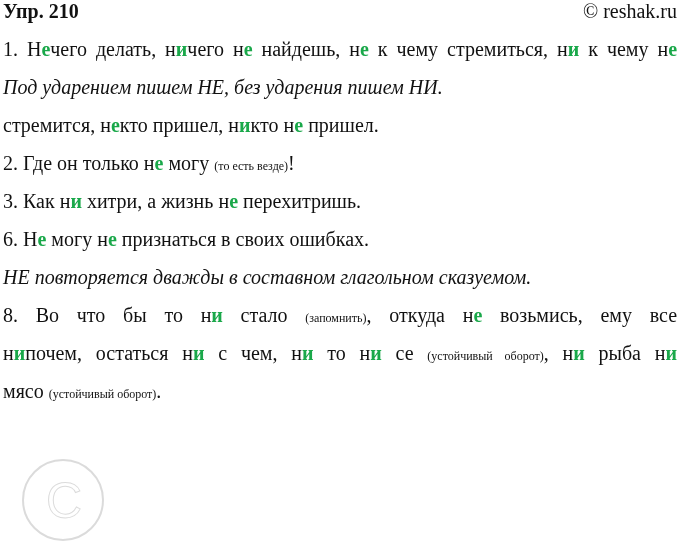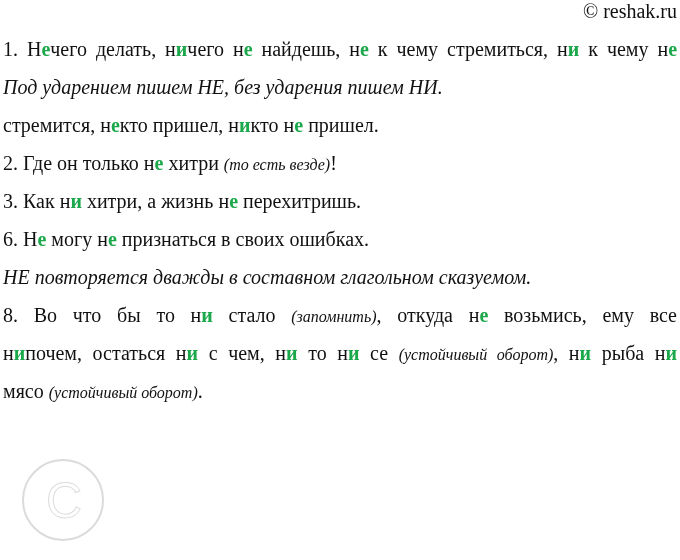--- a/index.html
+++ b/index.html
@@ -6,35 +6,36 @@
   body { width:680px; height:560px; overflow:hidden; position:relative;
          font-family:"Liberation Serif", serif; color:#111; }
   .hdr { position:absolute; top:0; left:0; width:680px; height:26px; font-size:20px; }
   .hdr .title { position:absolute; left:3px; top:0; font-weight:bold; }
   .hdr .copy { position:absolute; right:3px; top:0; }
   .content { position:absolute; top:30px; left:3px; width:674px; }
   .ln { height:38px; line-height:38px; font-size:20px; white-space:nowrap; }
   .ln.just { text-align:justify; text-align-last:justify; }
   .ln.it { font-style:italic; }
   .g { color:#1aa84a; font-weight:bold; }
-  .note { font-style:italic; font-size:16px; }
+  .note { font-size:12px; }
   .wm { position:absolute; left:8px; top:440px; width:110px; height:120px; pointer-events:none; opacity:0.35; }
 </style>
 </head>
 <body>
 
 <div class="hdr">
+  <span class="title">Упр. 210</span>
   <span class="copy">© reshak.ru</span>
 </div>
 
 <div class="content" id="content">
     <div class="ln just"><span>1. Н</span><span class="g">е</span><span>чего делать, н</span><span class="g">и</span><span>чего н</span><span class="g">е</span><span> найдешь, н</span><span class="g">е</span><span> к чему стремиться, н</span><span class="g">и</span><span> к чему н</span><span class="g">е</span></div>
     <div class="ln it"><span>Под ударением пишем НЕ, без ударения пишем НИ.</span></div>
     <div class="ln "><span>стремится, н</span><span class="g">е</span><span>кто пришел, н</span><span class="g">и</span><span>кто н</span><span class="g">е</span><span> пришел.</span></div>
-    <div class="ln "><span>2. Где он только н</span><span class="g">е</span><span> хитри </span><span class="note">(то есть везде)</span><span>!</span></div>
+    <div class="ln "><span>2. Где он только н</span><span class="g">е</span><span> могу </span><span class="note">(то есть везде)</span><span>!</span></div>
     <div class="ln "><span>3. Как н</span><span class="g">и</span><span> хитри, а жизнь н</span><span class="g">е</span><span> перехитришь.</span></div>
     <div class="ln "><span>6. Н</span><span class="g">е</span><span> могу н</span><span class="g">е</span><span> признаться в своих ошибках.</span></div>
     <div class="ln it"><span>НЕ повторяется дважды в составном глагольном сказуемом.</span></div>
     <div class="ln just"><span>8. Во что бы то н</span><span class="g">и</span><span> стало </span><span class="note">(запомнить)</span><span>, откуда н</span><span class="g">е</span><span> возьмись, ему все</span></div>
     <div class="ln just"><span>н</span><span class="g">и</span><span>почем, остаться н</span><span class="g">и</span><span> с чем, н</span><span class="g">и</span><span> то н</span><span class="g">и</span><span> се </span><span class="note">(устойчивый оборот)</span><span>, н</span><span class="g">и</span><span> рыба н</span><span class="g">и</span></div>
     <div class="ln "><span>мясо </span><span class="note">(устойчивый оборот)</span><span>.</span></div>
   </div>
 
 <svg class="wm" viewBox="0 0 110 120">
   <circle cx="55" cy="60" r="40" fill="none" stroke="#999" stroke-width="2"></circle>

